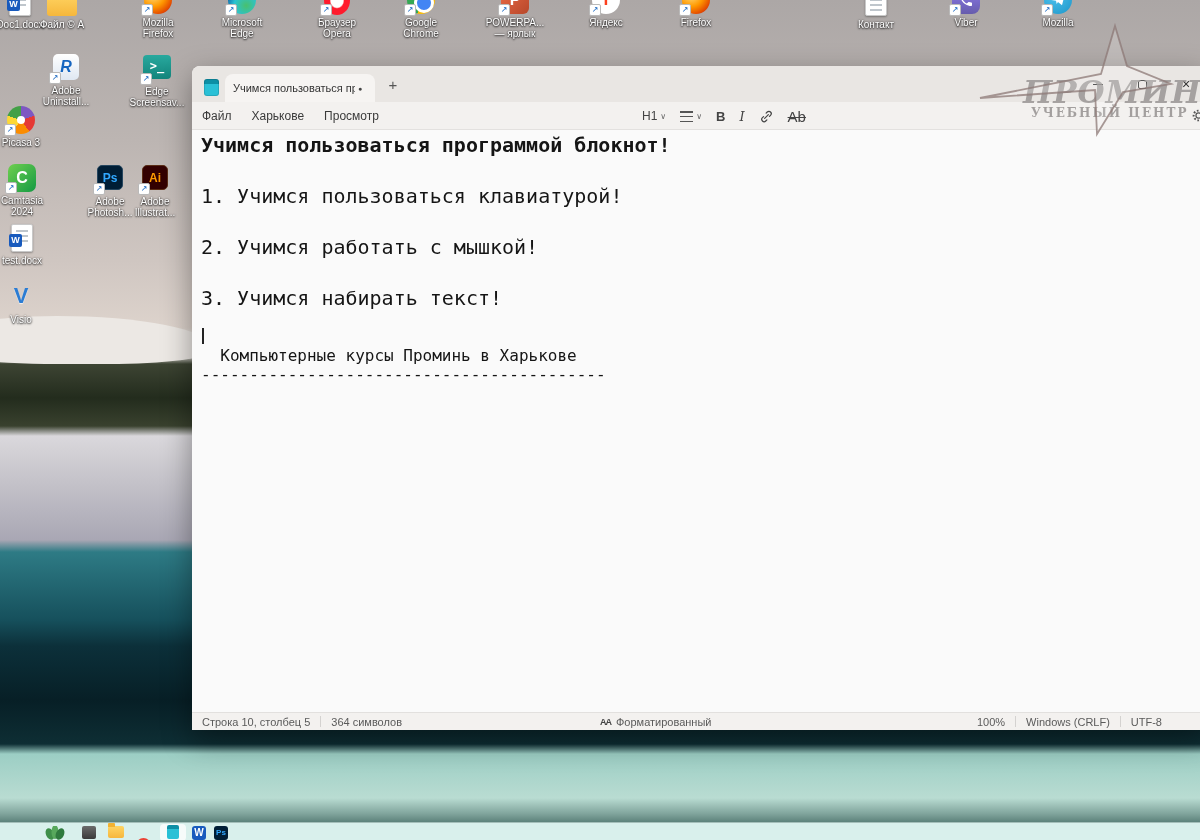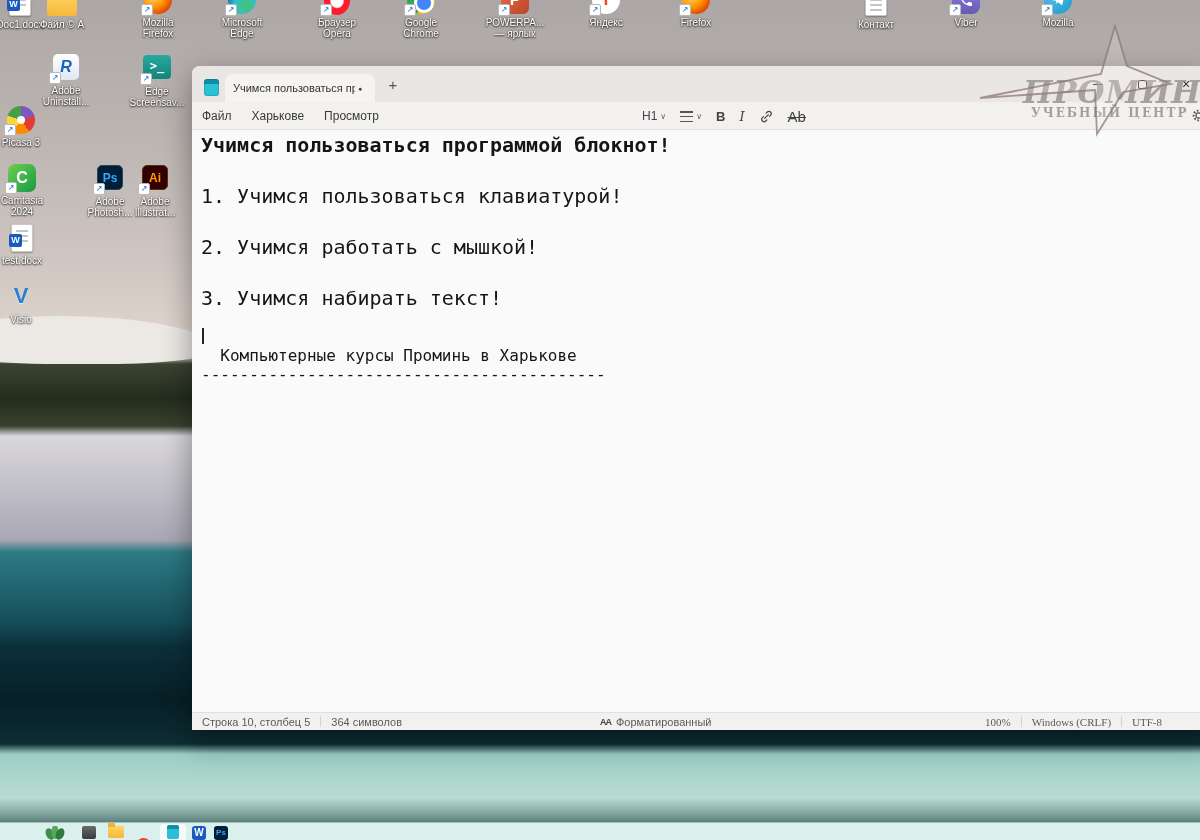--- a/index.html
+++ b/index.html
@@ -117,21 +117,21 @@
   .cursorline{ height:20px; margin-top:16px; position:relative; }
   .caret{ position:absolute; left:1px; top:2px; width:1.5px; height:16px; background:#222; }
   .doc-foot{ font-size:16px; line-height:19px; white-space:pre; }
 
   .statusbar{ height:18px; background:#f3f1ef; border-top:1px solid #e2e0de; display:flex;
     align-items:center; font-size:11px; color:#5a5a5a; position:relative; }
   .seg{ padding:0 10px; height:100%; display:flex; align-items:center; }
   .sdiv{ width:1px; height:11px; background:#d4d2d0; }
   .seg-fmt{ position:absolute; left:408px; display:flex; align-items:center; gap:5px; }
   .aa{ font-size:9px; font-weight:bold; letter-spacing:-1px; color:#444; }
-  .status-right{ margin-left:auto; display:flex; align-items:center; height:100%; margin-right:36px;font-family:Liberation Serif, serif; }
+  .status-right{ margin-left:auto; display:flex; align-items:center; height:100%; margin-right:36px; }
 
   
   .taskbar{ position:absolute; left:0; bottom:0; width:1200px; height:18px; background:#d9f0ec; z-index:40;
     border-top:1px solid rgba(70,100,95,.35); }
   .tk{ position:absolute; top:3px; }
   .tk-notepad-pill{ position:absolute; left:160px; top:1px; width:26px; height:17px;
     background:rgba(255,255,255,.75); border-radius:4px; }
   .tk-folder{ width:16px; height:12px; background:linear-gradient(180deg,#ffd462,#f6b73c); border-radius:2px; position:relative;}
   .tk-folder::before{ content:""; position:absolute; top:-3px; left:0; width:7px; height:4px; background:#f2b231; border-radius:1px 1px 0 0;}
   .tk-chrome{ width:15px; height:15px; border-radius:50%;

